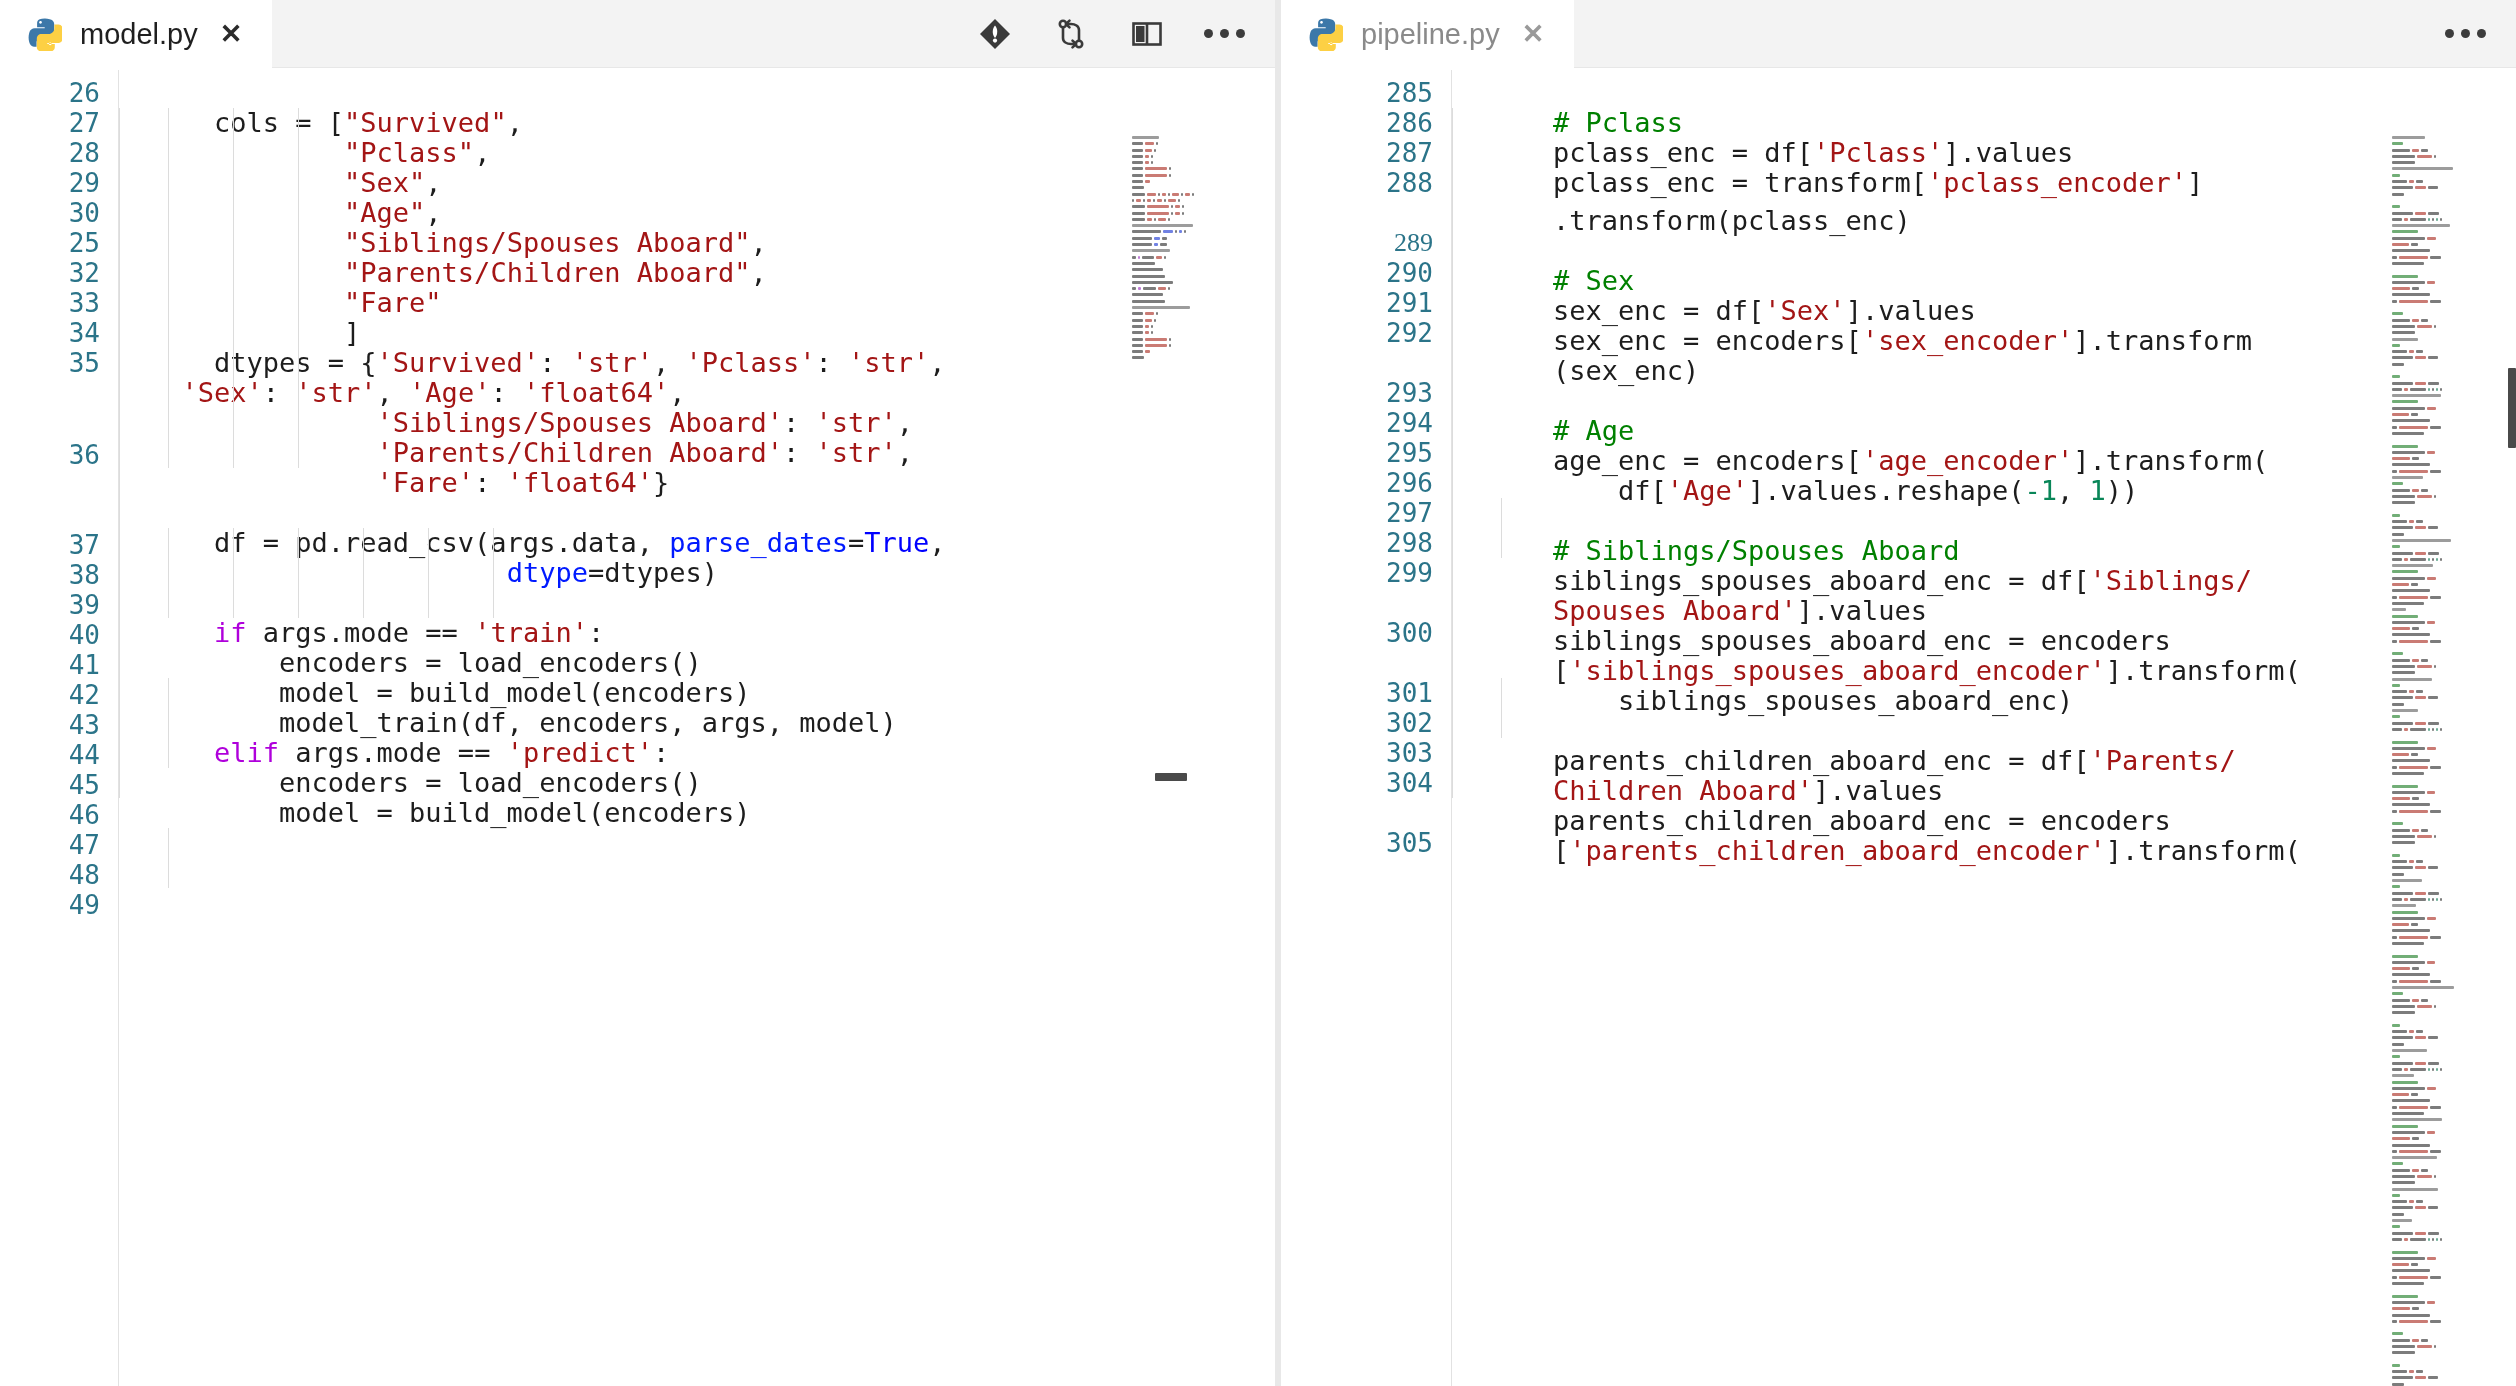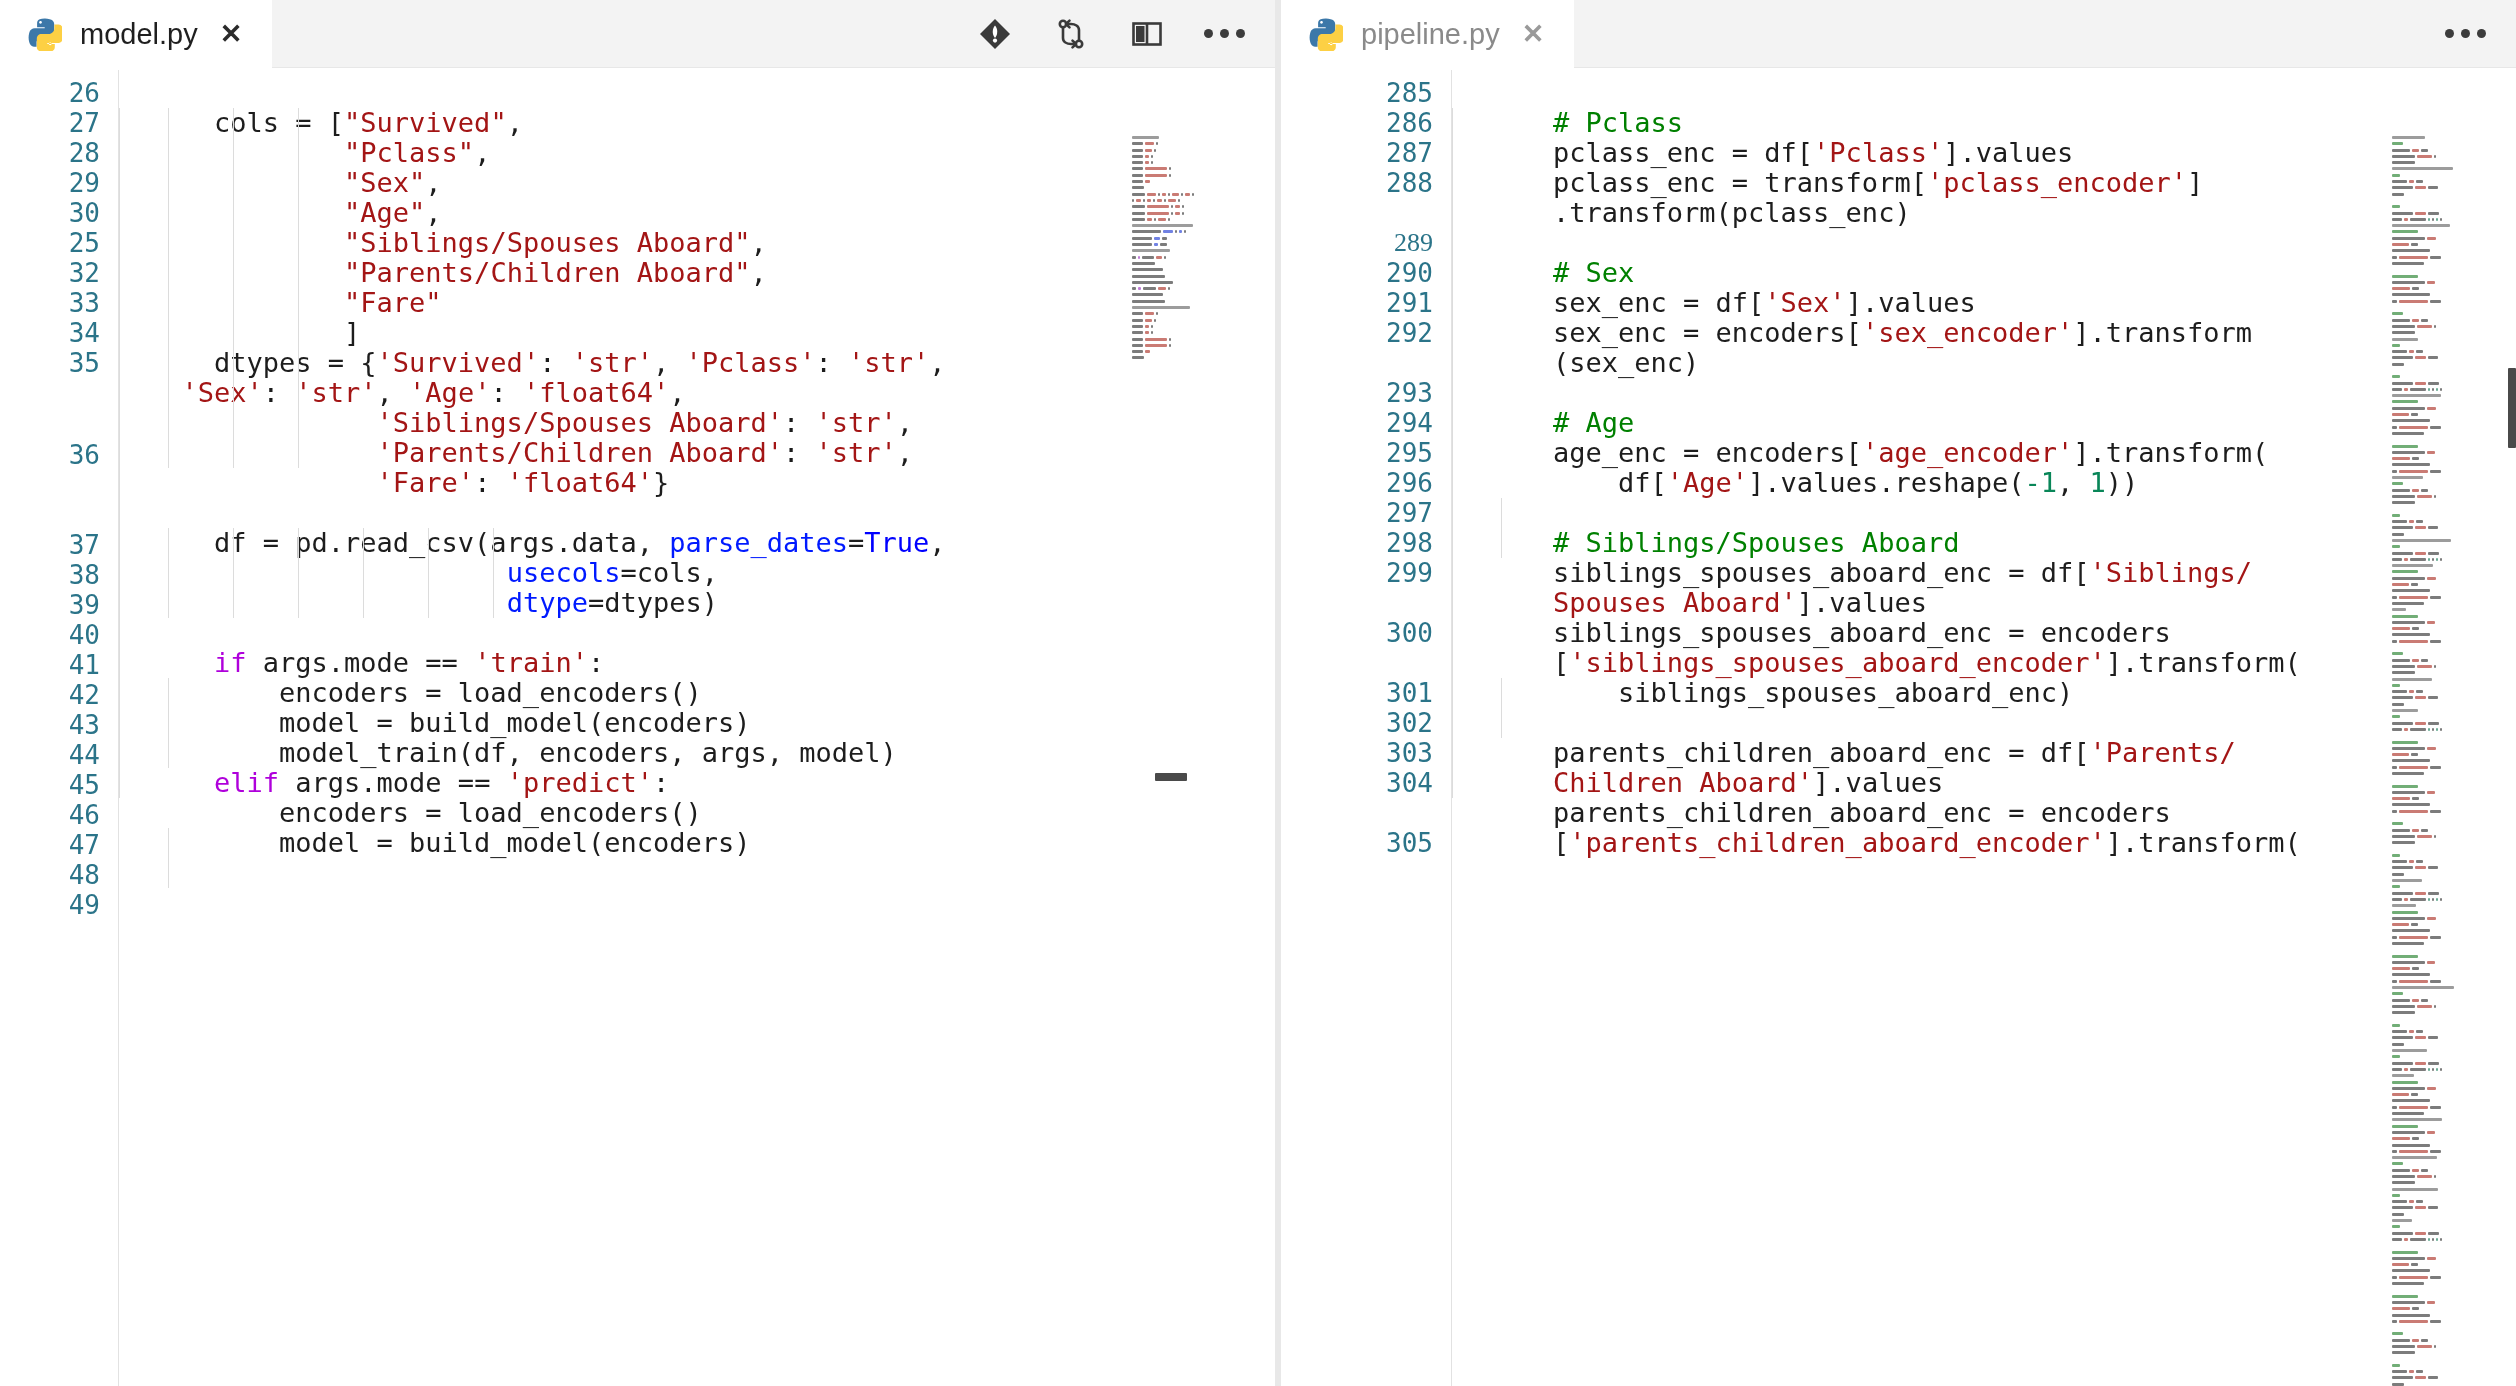--- a/index.html
+++ b/index.html
@@ -308,21 +308,20 @@
           <div class="code-line" style="height: 30px; line-height: 30px;"><span class="t-pln">            </span><span class="t-str">"Parents/Children Aboard"</span><span class="t-pln">,</span></div>
           <div class="code-line" style="height: 30px; line-height: 30px;"><span class="t-pln">            </span><span class="t-str">"Fare"</span></div>
           <div class="code-line" style="height: 30px; line-height: 30px;"><span class="t-pln">            ]</span></div>
           <div class="code-line" style="height: 30px; line-height: 30px;"><span class="t-pln">    dtypes = {</span><span class="t-str">'Survived'</span><span class="t-pln">: </span><span class="t-str">'str'</span><span class="t-pln">, </span><span class="t-str">'Pclass'</span><span class="t-pln">: </span><span class="t-str">'str'</span><span class="t-pln">,</span></div>
           <div class="code-line" style="height: 30px; line-height: 30px;"><span class="t-pln">  </span><span class="t-str">'Sex'</span><span class="t-pln">: </span><span class="t-str">'str'</span><span class="t-pln">, </span><span class="t-str">'Age'</span><span class="t-pln">: </span><span class="t-str">'float64'</span><span class="t-pln">,</span></div>
           <div class="code-line" style="height: 30px; line-height: 30px;"><span class="t-pln">              </span><span class="t-str">'Siblings/Spouses Aboard'</span><span class="t-pln">: </span><span class="t-str">'str'</span><span class="t-pln">,</span></div>
           <div class="code-line" style="height: 30px; line-height: 30px;"><span class="t-pln">              </span><span class="t-str">'Parents/Children Aboard'</span><span class="t-pln">: </span><span class="t-str">'str'</span><span class="t-pln">,</span></div>
           <div class="code-line" style="height: 30px; line-height: 30px;"><span class="t-pln">              </span><span class="t-str">'Fare'</span><span class="t-pln">: </span><span class="t-str">'float64'</span><span class="t-pln">}</span></div>
           <div class="code-line" style="height: 30px; line-height: 30px;"></div>
           <div class="code-line" style="height: 30px; line-height: 30px;"><span class="t-pln">    df = pd.read_csv(args.data, </span><span class="t-par">parse_dates</span><span class="t-pln">=</span><span class="t-bi">True</span><span class="t-pln">,</span></div>
-          <div class="code-line" style="height: 30px; line-height: 30px;"><span class="t-pln">                      </span><span class="t-par">usecols</span><span class="t-pln">=cols,</span></div>
           <div class="code-line" style="height: 30px; line-height: 30px;"><span class="t-pln">                      </span><span class="t-par">dtype</span><span class="t-pln">=dtypes)</span></div>
           <div class="code-line" style="height: 30px; line-height: 30px;"></div>
           <div class="code-line" style="height: 30px; line-height: 30px;"><span class="t-pln">    </span><span class="t-kw">if</span><span class="t-pln"> args.mode == </span><span class="t-str">'train'</span><span class="t-pln">:</span></div>
           <div class="code-line" style="height: 30px; line-height: 30px;"><span class="t-pln">        encoders = load_encoders()</span></div>
           <div class="code-line" style="height: 30px; line-height: 30px;"><span class="t-pln">        model = build_model(encoders)</span></div>
           <div class="code-line" style="height: 30px; line-height: 30px;"><span class="t-pln">        model_train(df, encoders, args, model)</span></div>
           <div class="code-line" style="height: 30px; line-height: 30px;"><span class="t-pln">    </span><span class="t-kw">elif</span><span class="t-pln"> args.mode == </span><span class="t-str">'predict'</span><span class="t-pln">:</span></div>
           <div class="code-line" style="height: 30px; line-height: 30px;"><span class="t-pln">        encoders = load_encoders()</span></div>
           <div class="code-line" style="height: 30px; line-height: 30px;"><span class="t-pln">        model = build_model(encoders)</span></div>
           <div class="iguide" style="left: 0px; top: 40px; bottom: auto; height: 690px;"></div>
@@ -579,21 +578,21 @@
           <div class="ln" style="height: 30px; line-height: 30px;"></div>
           <div class="ln" style="height: 30px; line-height: 30px;">305</div>
           <div class="ln" style="height: 30px; line-height: 30px;"></div>
         </div>
       <div class="rulebar"></div>
       <div class="code-area code-area-right">
           <div class="code-line" style="height: 30px; line-height: 30px;"></div>
           <div class="code-line" style="height: 30px; line-height: 30px;"><span class="t-com">    # Pclass</span></div>
           <div class="code-line" style="height: 30px; line-height: 30px;"><span class="t-pln">    pclass_enc = df[</span><span class="t-str">'Pclass'</span><span class="t-pln">].values</span></div>
           <div class="code-line" style="height: 30px; line-height: 30px;"><span class="t-pln">    pclass_enc = transform[</span><span class="t-str">'pclass_encoder'</span><span class="t-pln">]</span></div>
-          <div class="code-line" style="height: 30px; line-height: 30px;"><span class="t-pln">    .transform(pclass_enc)</span></div>
+          <div class="code-line" style="height: 30px; line-height: 30px; margin-top: 8px;"><span class="t-pln">    .transform(pclass_enc)</span></div>
           <div class="code-line" style="height: 30px; line-height: 30px;"></div>
           <div class="code-line" style="height: 30px; line-height: 30px;"><span class="t-com">    # Sex</span></div>
           <div class="code-line" style="height: 30px; line-height: 30px;"><span class="t-pln">    sex_enc = df[</span><span class="t-str">'Sex'</span><span class="t-pln">].values</span></div>
           <div class="code-line" style="height: 30px; line-height: 30px;"><span class="t-pln">    sex_enc = encoders[</span><span class="t-str">'sex_encoder'</span><span class="t-pln">].transform</span></div>
           <div class="code-line" style="height: 30px; line-height: 30px;"><span class="t-pln">    (sex_enc)</span></div>
           <div class="code-line" style="height: 30px; line-height: 30px;"></div>
           <div class="code-line" style="height: 30px; line-height: 30px;"><span class="t-com">    # Age</span></div>
           <div class="code-line" style="height: 30px; line-height: 30px;"><span class="t-pln">    age_enc = encoders[</span><span class="t-str">'age_encoder'</span><span class="t-pln">].transform(</span></div>
           <div class="code-line" style="height: 30px; line-height: 30px;"><span class="t-pln">        df[</span><span class="t-str">'Age'</span><span class="t-pln">].values.reshape(</span><span class="t-num">-1</span><span class="t-pln">, </span><span class="t-num">1</span><span class="t-pln">))</span></div>
           <div class="code-line" style="height: 30px; line-height: 30px;"></div>

